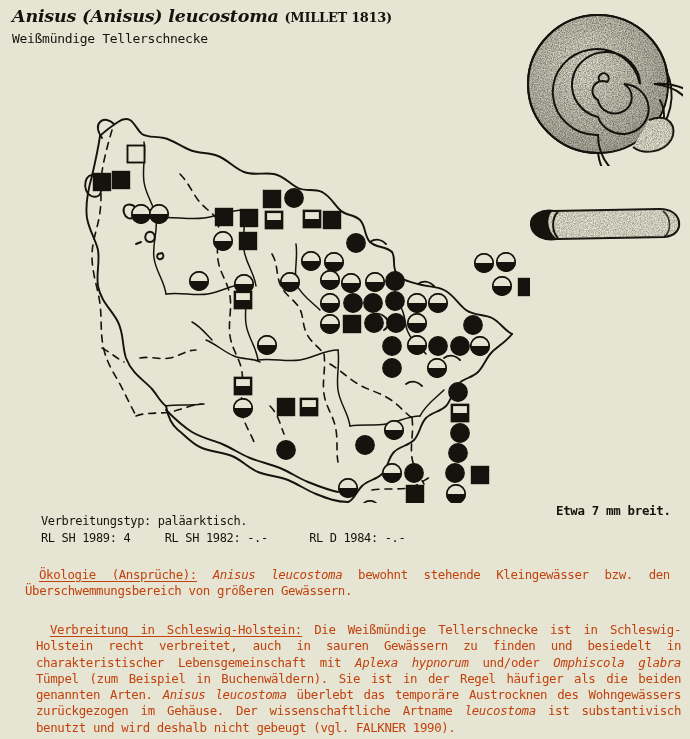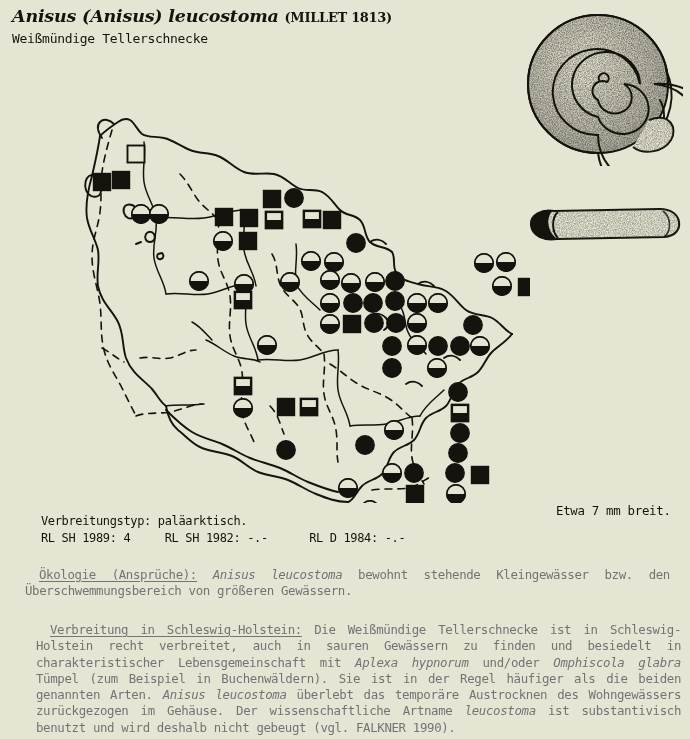--- a/index.html
+++ b/index.html
@@ -61,20 +61,21 @@
     width: 160px;
     height: 62px;
   }
   #shell-caption {
     position: absolute;
     left: 556px;
     top: 503px;
     font-size: 12.4px;
     letter-spacing: -0.3px;
     white-space: nowrap;
+    font-weight: bold;
   }
 
   
   #map {
     position: absolute;
     left: 40px;
     top: 58px;
     width: 490px;
     height: 445px;
   }
@@ -89,21 +90,21 @@
   }
   .rl-row { display: block; white-space: pre; }
 
   
   .para {
     position: absolute;
     font-size: 12.4px;
     line-height: 16.3px;
     letter-spacing: -0.35px;
     text-align: justify;
-    color: #737373;
+    color: #c2410c;
   }
   #para-oekologie { left: 25px; top: 567px; width: 645px; }
   #para-verbreitung { left: 36px; top: 622px; width: 645px; }
   .para .lead {
     text-decoration: underline;
     text-underline-offset: 2px;
   }
   .para i { font-style: italic; }
   .para p { margin: 0; }
   .para .indent { display: inline-block; width: 14px; }

